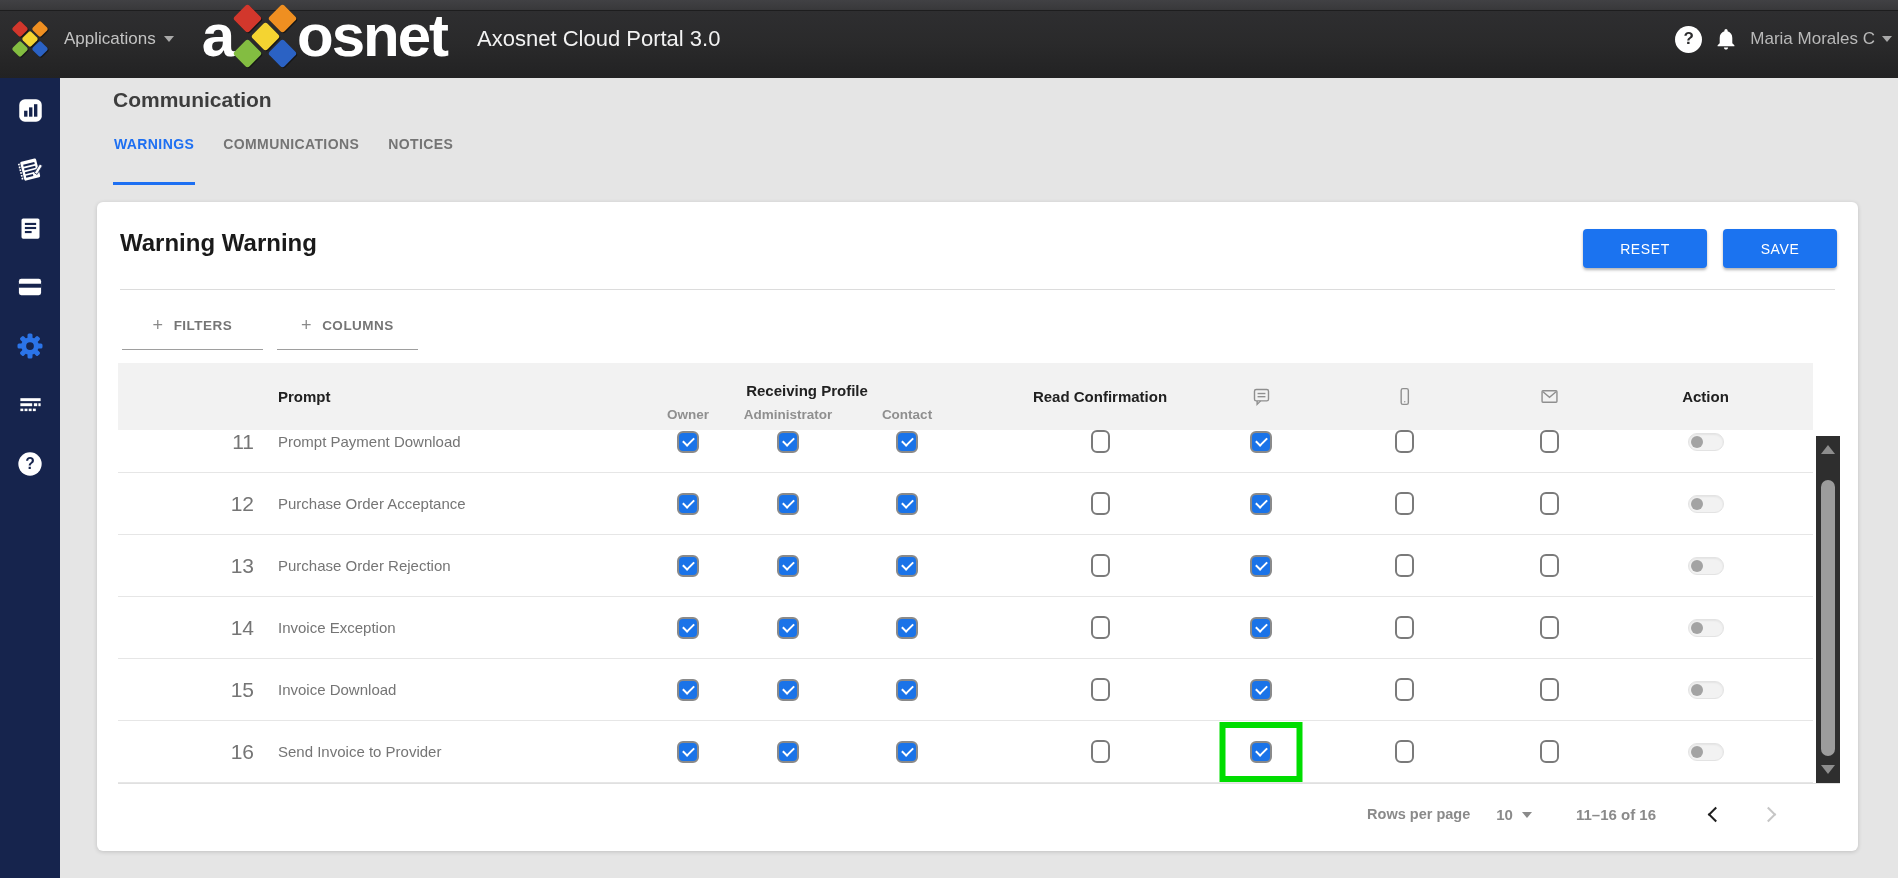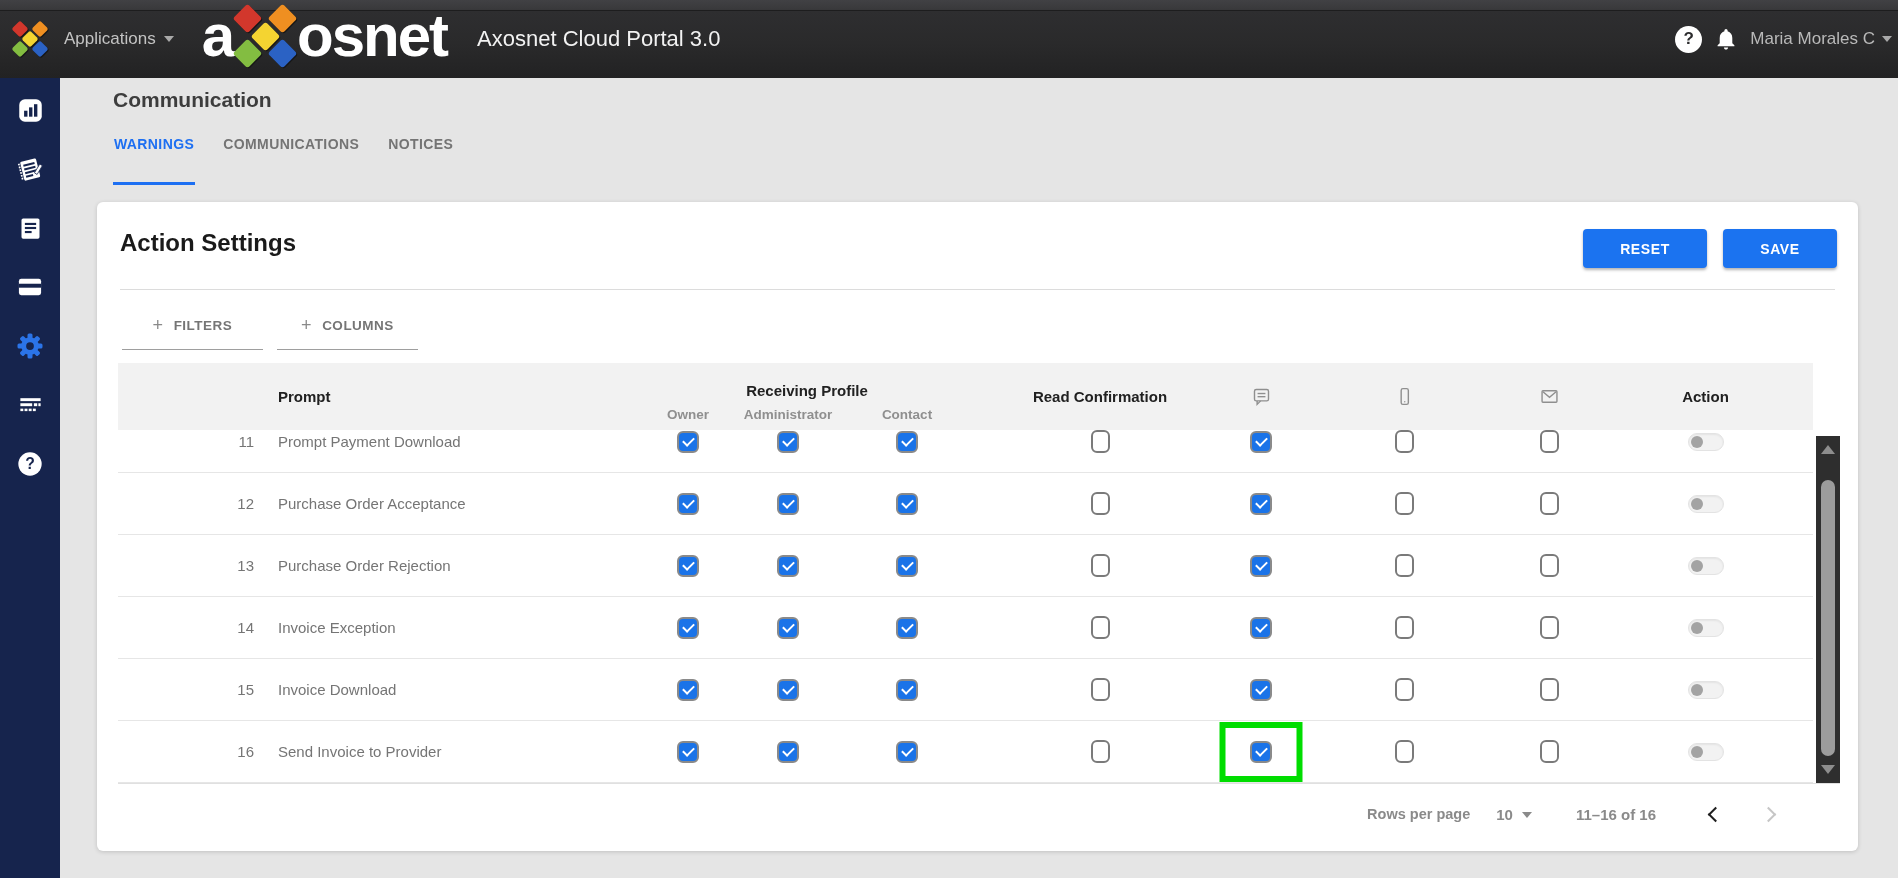--- a/index.html
+++ b/index.html
@@ -57,21 +57,21 @@
   .tab { font-size:14px; font-weight:bold; letter-spacing:.4px; color:#747474; padding:6px 1px 30px;
          cursor:pointer; border-bottom:3px solid transparent; }
   .tab.active { color:#1d6ff2; border-bottom-color:#1d6ff2; }
 
   
   .card { position:absolute; left:37px; top:124px; width:1761px; height:649px; background:#fff;
           border-radius:6px; box-shadow:0 1px 4px rgba(0,0,0,.16); }
   .card-head { display:flex; justify-content:space-between; align-items:flex-start; padding:27px 21px 0 23px; }
   .card-title { font-size:24px; font-weight:bold; color:#1a1a1a; }
   .head-actions { display:flex; gap:16px; }
-  .btn { border:none; background:#1b73f0; color:#fff; font-family:inherit; font-weight:bold; font-size:14px;
+  .btn { border:none; background:#1b73f0; color:#fff; font-family:inherit; font-weight:normal; font-size:14px;
          letter-spacing:.6px; border-radius:4px; height:39px; cursor:pointer;
          box-shadow:0 2px 3px rgba(0,0,0,.3); }
   .btn.reset { width:124px; }
   .btn.save { width:114px; }
   .divider { margin:21px 23px 0; height:1px; background:#dcdcdc; }
 
   .toolbar { margin:25px 0 0 25px; display:flex; gap:14px; }
   .tool-btn { width:141px; display:flex; align-items:center; justify-content:center; gap:10px;
               color:#757575; font-weight:bold; font-size:13.5px; letter-spacing:.5px;
               padding-bottom:13px; border-bottom:1px solid #9e9e9e; cursor:pointer; background:none; border-top:none; border-left:none; border-right:none; font-family:inherit; }
@@ -91,21 +91,21 @@
   .th.sub { grid-row:2; font-size:13.5px; color:#8f8f8f; align-self:center; justify-content:center; }
   .th.rc-h { grid-column:6; }
   .th.icon-h { color:#8f8f8f; }
   .th.act-h { grid-column:10; }
 
   .tbody { width:1695px; height:353px; overflow:hidden; }
   .trow { display:grid; grid-template-columns:var(--cols); height:62px; align-items:center;
           border-bottom:1px solid #e6e6e6; background:#fff; }
   .trow.first-clipped { margin-top:-19px; }
   .cell { display:flex; align-items:center; }
-  .c-row { justify-content:flex-end; padding-right:24px; color:#757575; font-size:15px; }
+  .c-row { justify-content:flex-end; padding-right:24px; color:#757575; font-size:21px; }
   .c-warning { color:#757575; font-size:15px; }
   .c-center { justify-content:center; position:relative; }
 
   .cb { display:inline-block; position:relative; cursor:pointer; }
   .cb.unchecked { width:19px; height:23px; border:2.5px solid #7a7a7a; border-radius:6px; background:#fff; }
   .cb.checked { width:22px; height:22px; border:2.5px solid #8a8a8a; border-radius:6px; background:#1a73e8; }
   .cb.checked::after { content:""; position:absolute; left:4px; top:4.5px; width:9px; height:5px;
                        border-left:2.4px solid #fff; border-bottom:2.4px solid #fff; transform:rotate(-45deg); }
 
   .hl-frame { display:none; position:absolute; left:50%; top:50%; transform:translate(-50%,-50%);
@@ -264,21 +264,21 @@
   <h1 class="page-title">Communication</h1>
 
   <div class="tabs">
     <div class="tab active">WARNINGS</div>
     <div class="tab">COMMUNICATIONS</div>
     <div class="tab">NOTICES</div>
   </div>
 
   <section class="card">
     <div class="card-head">
-      <h2 class="card-title">Action Settings</h2>
+      <h2 class="card-title">Warning Warning</h2>
       <div class="head-actions">
         <button class="btn reset">RESET</button>
         <button class="btn save">SAVE</button>
       </div>
     </div>
     <div class="divider"></div>
 
     <div class="toolbar">
       <button class="tool-btn">
         <span class="plus">+</span>

